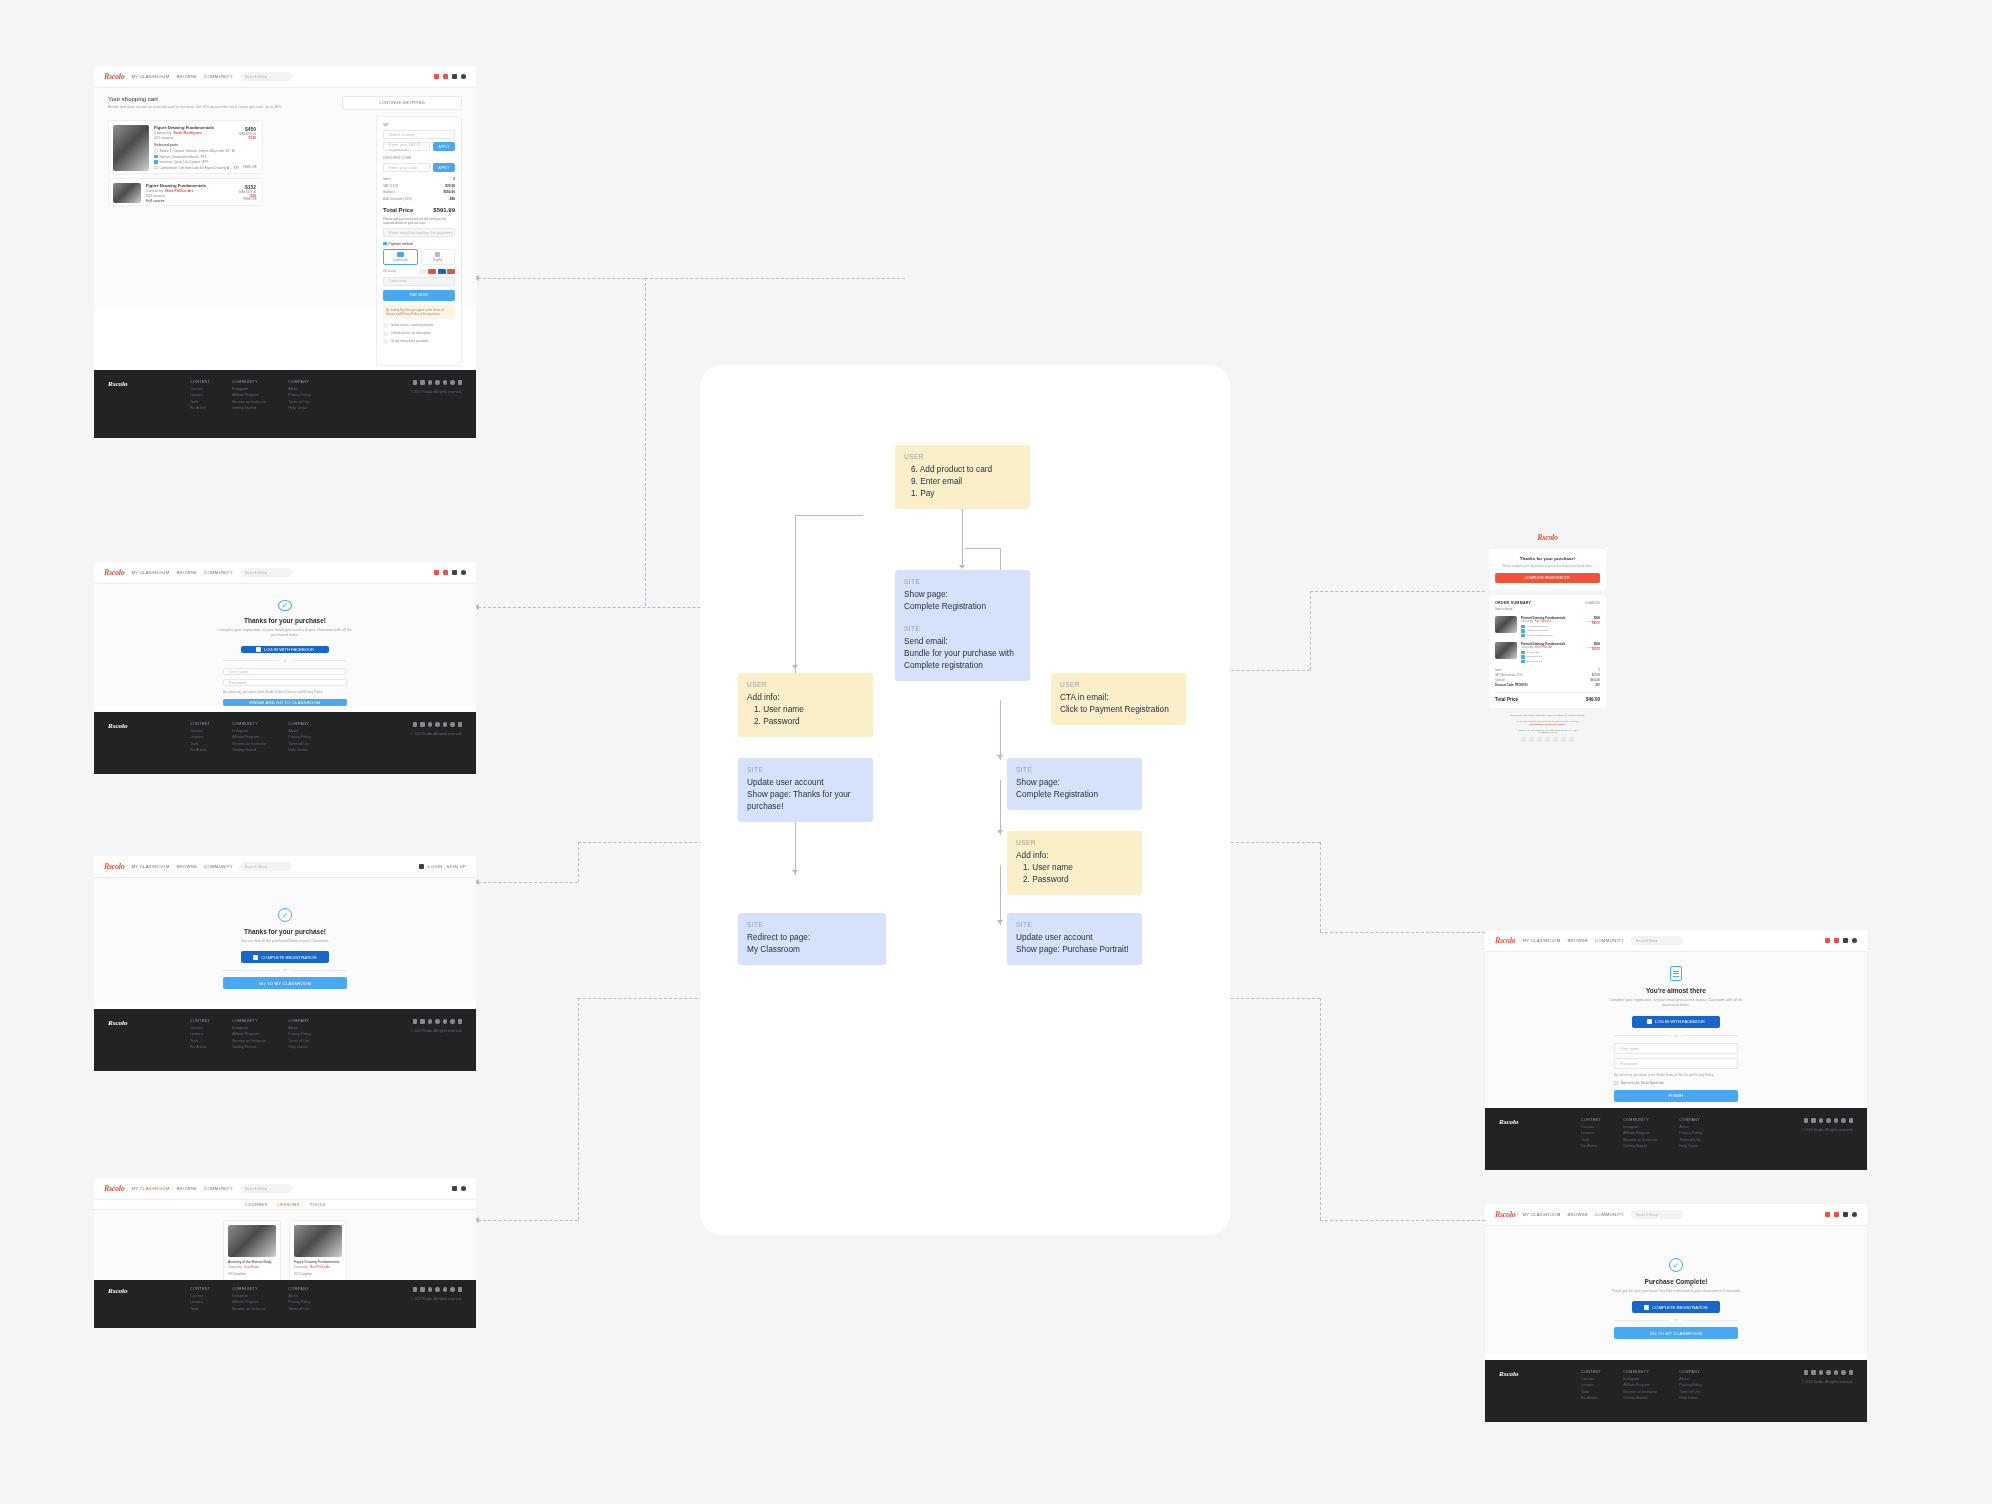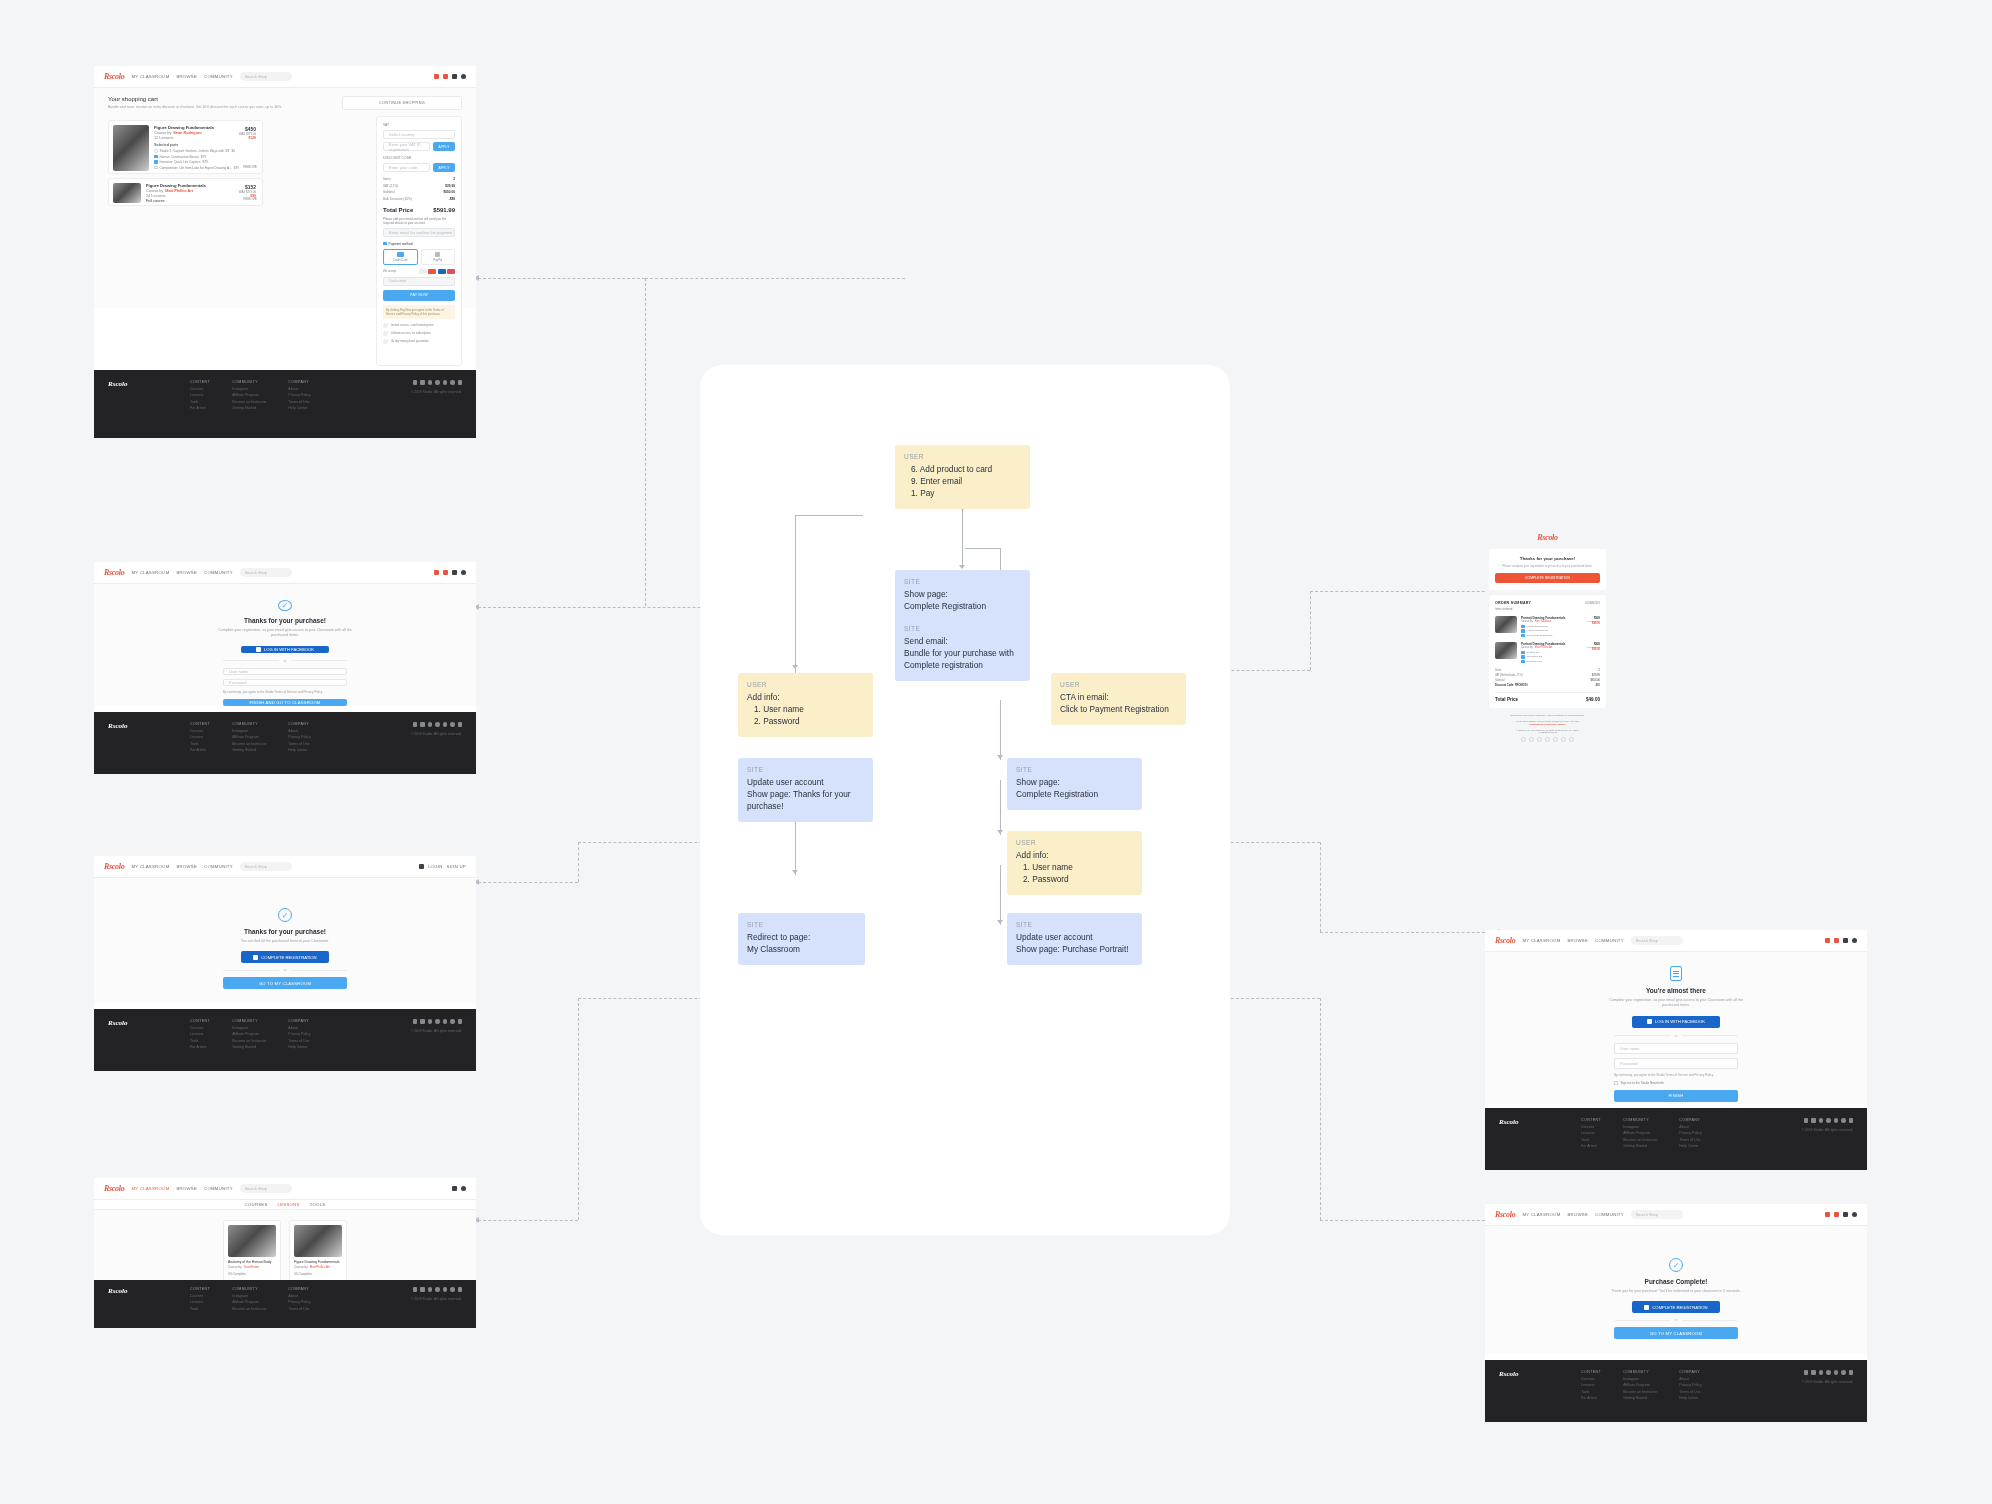--- a/index.html
+++ b/index.html
@@ -345,21 +345,21 @@
       <span class="line">Complete Registration</span>
     </div>
 
     <div class="node user" style="left:307px; top:466px; width:135px;">
       <span class="tag">USER</span>
       <span class="line">Add  info:</span>
       <span class="ol">1. User name</span>
       <span class="ol">2. Password</span>
     </div>
 
-    <div class="node site" style="left:38px; top:548px; width:127px;">
+    <div class="node site" style="left:38px; top:548px; width:148px;">
       <span class="tag">SITE</span>
       <span class="line">Redirect to page:</span>
       <span class="line">My Classroom</span>
     </div>
 
     <div class="node site" style="left:307px; top:548px; width:135px;">
       <span class="tag">SITE</span>
       <span class="line">Update user account</span>
       <span class="line">Show page: Purchase Portrait!</span>
     </div>

